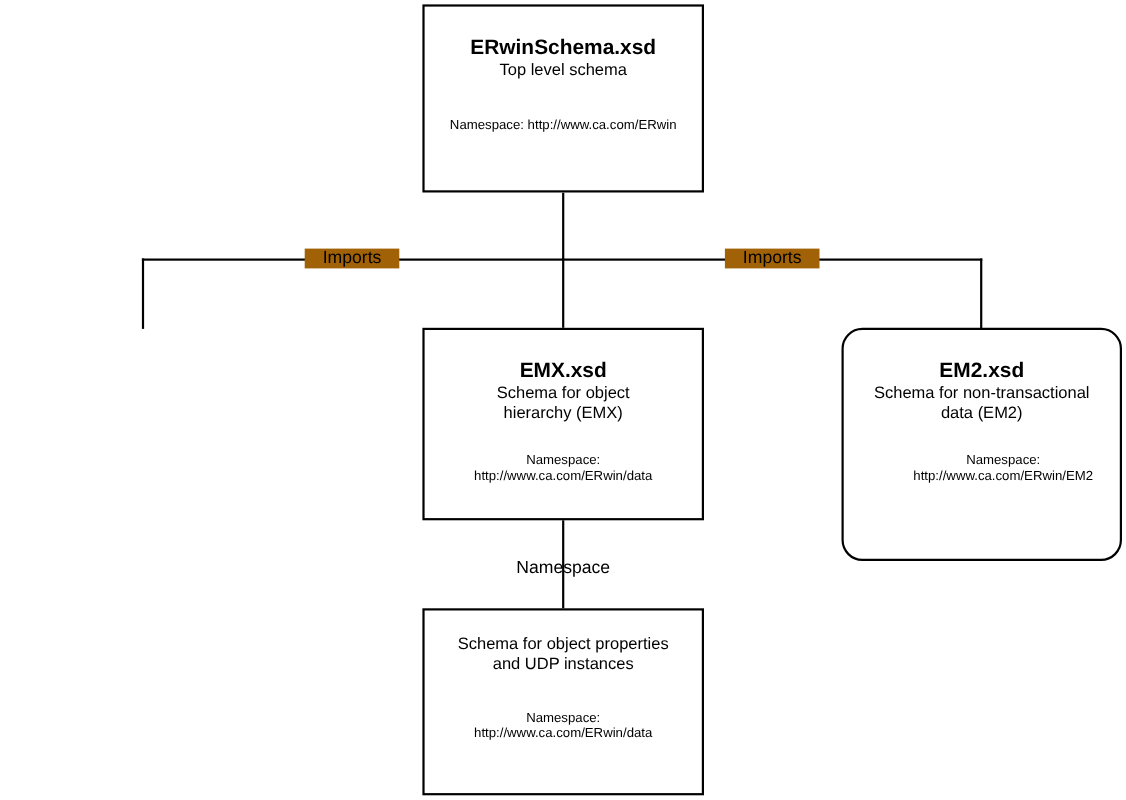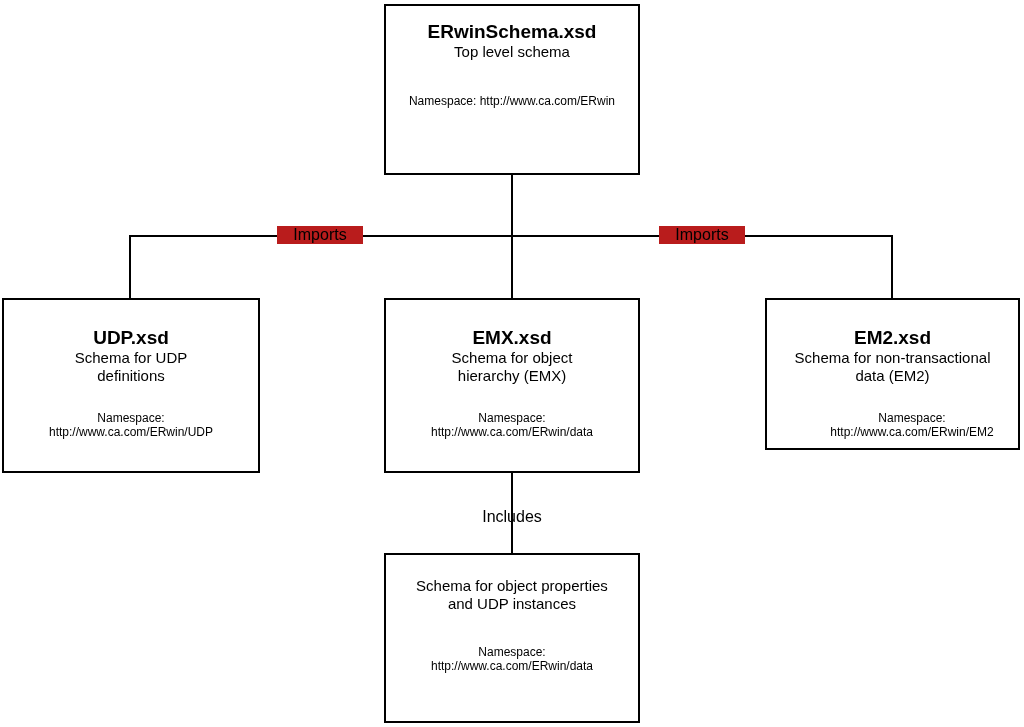--- a/index.html
+++ b/index.html
@@ -44,39 +44,39 @@
     font-size: 12px;
     font-weight: normal;
     line-height: 14px;
   }
   .edge-line {
     position: absolute;
     background: #000000;
   }
   .edge-label {
     position: absolute;
-    background: #b91c1c;
+    background: #a16207;
     font-size: 16px;
     line-height: 18px;
     white-space: nowrap;
     text-align: center;
   }
   .edge-label.transparent-bg {
     background: transparent;
   }
 
   
   #node-erwinschema { left: 384px; top: 4px;   width: 256px; height: 171px; }
   #node-udp         { left: 2px;   top: 298px; width: 258px; height: 175px; }
   #node-emx         { left: 384px; top: 298px; width: 256px; height: 175px; }
-  #node-em2         { left: 765px; top: 298px; width: 255px; height: 152px; }
+  #node-em2         { left: 765px; top: 298px; width: 255px; height: 212px; border-radius: 19px; }
   #node-emxprops    { left: 384px; top: 553px; width: 256px; height: 170px; }
 
   
-  #node-erwinschema .head { margin-top: 14px; }
+  #node-erwinschema .head { margin-top: 26px; }
   #node-erwinschema .namespace { margin-top: 33px; }
 
   #node-udp .head { margin-top: 26px; }
   #node-udp .namespace { margin-top: 26px; }
 
   #node-emx .head { margin-top: 26px; }
   #node-emx .namespace { margin-top: 26px; }
 
   #node-em2 .head { margin-top: 26px; }
   #node-em2 .namespace { margin-top: 26px; }
@@ -100,37 +100,30 @@
   <div class="edge-line" style="left:891px; top:235px; width:2px; height:64px;"></div>
 
   <div class="edge-line" style="left:511px; top:235px; width:2px; height:64px;"></div>
 
   <div class="edge-line" style="left:511px; top:472px; width:2px; height:82px;"></div>
 
   <div class="edge-label" style="left:277px; top:226px; width:86px;">Imports</div>
 
   <div class="edge-label" style="left:659px; top:226px; width:86px;">Imports</div>
 
-  <div class="edge-label transparent-bg" style="left:461px; top:508px; width:102px;">Includes</div>
+  <div class="edge-label transparent-bg" style="left:461px; top:508px; width:102px;">Namespace</div>
 
   <div class="node" id="node-erwinschema">
     <div class="head">
       <div class="title">ERwinSchema.xsd</div>
       <div class="subtitle">Top level schema</div>
     </div>
     <div class="namespace">Namespace: http://www.ca.com/ERwin</div>
   </div>
 
-  <div class="node" id="node-udp">
-    <div class="head">
-      <div class="title">UDP.xsd</div>
-      <div class="subtitle" style="padding:0 38px;">Schema for UDP definitions</div>
-    </div>
-    <div class="namespace" style="padding:0 24px;">Namespace: http://www.ca.com/ERwin/UDP</div>
-  </div>
 
   <div class="node" id="node-emx">
     <div class="head">
       <div class="title">EMX.xsd</div>
       <div class="subtitle" style="padding:0 42px;">Schema for object hierarchy (EMX)</div>
     </div>
     <div class="namespace" style="padding:0 24px;">Namespace: http://www.ca.com/ERwin/data</div>
   </div>
 
   <div class="node" id="node-em2">

